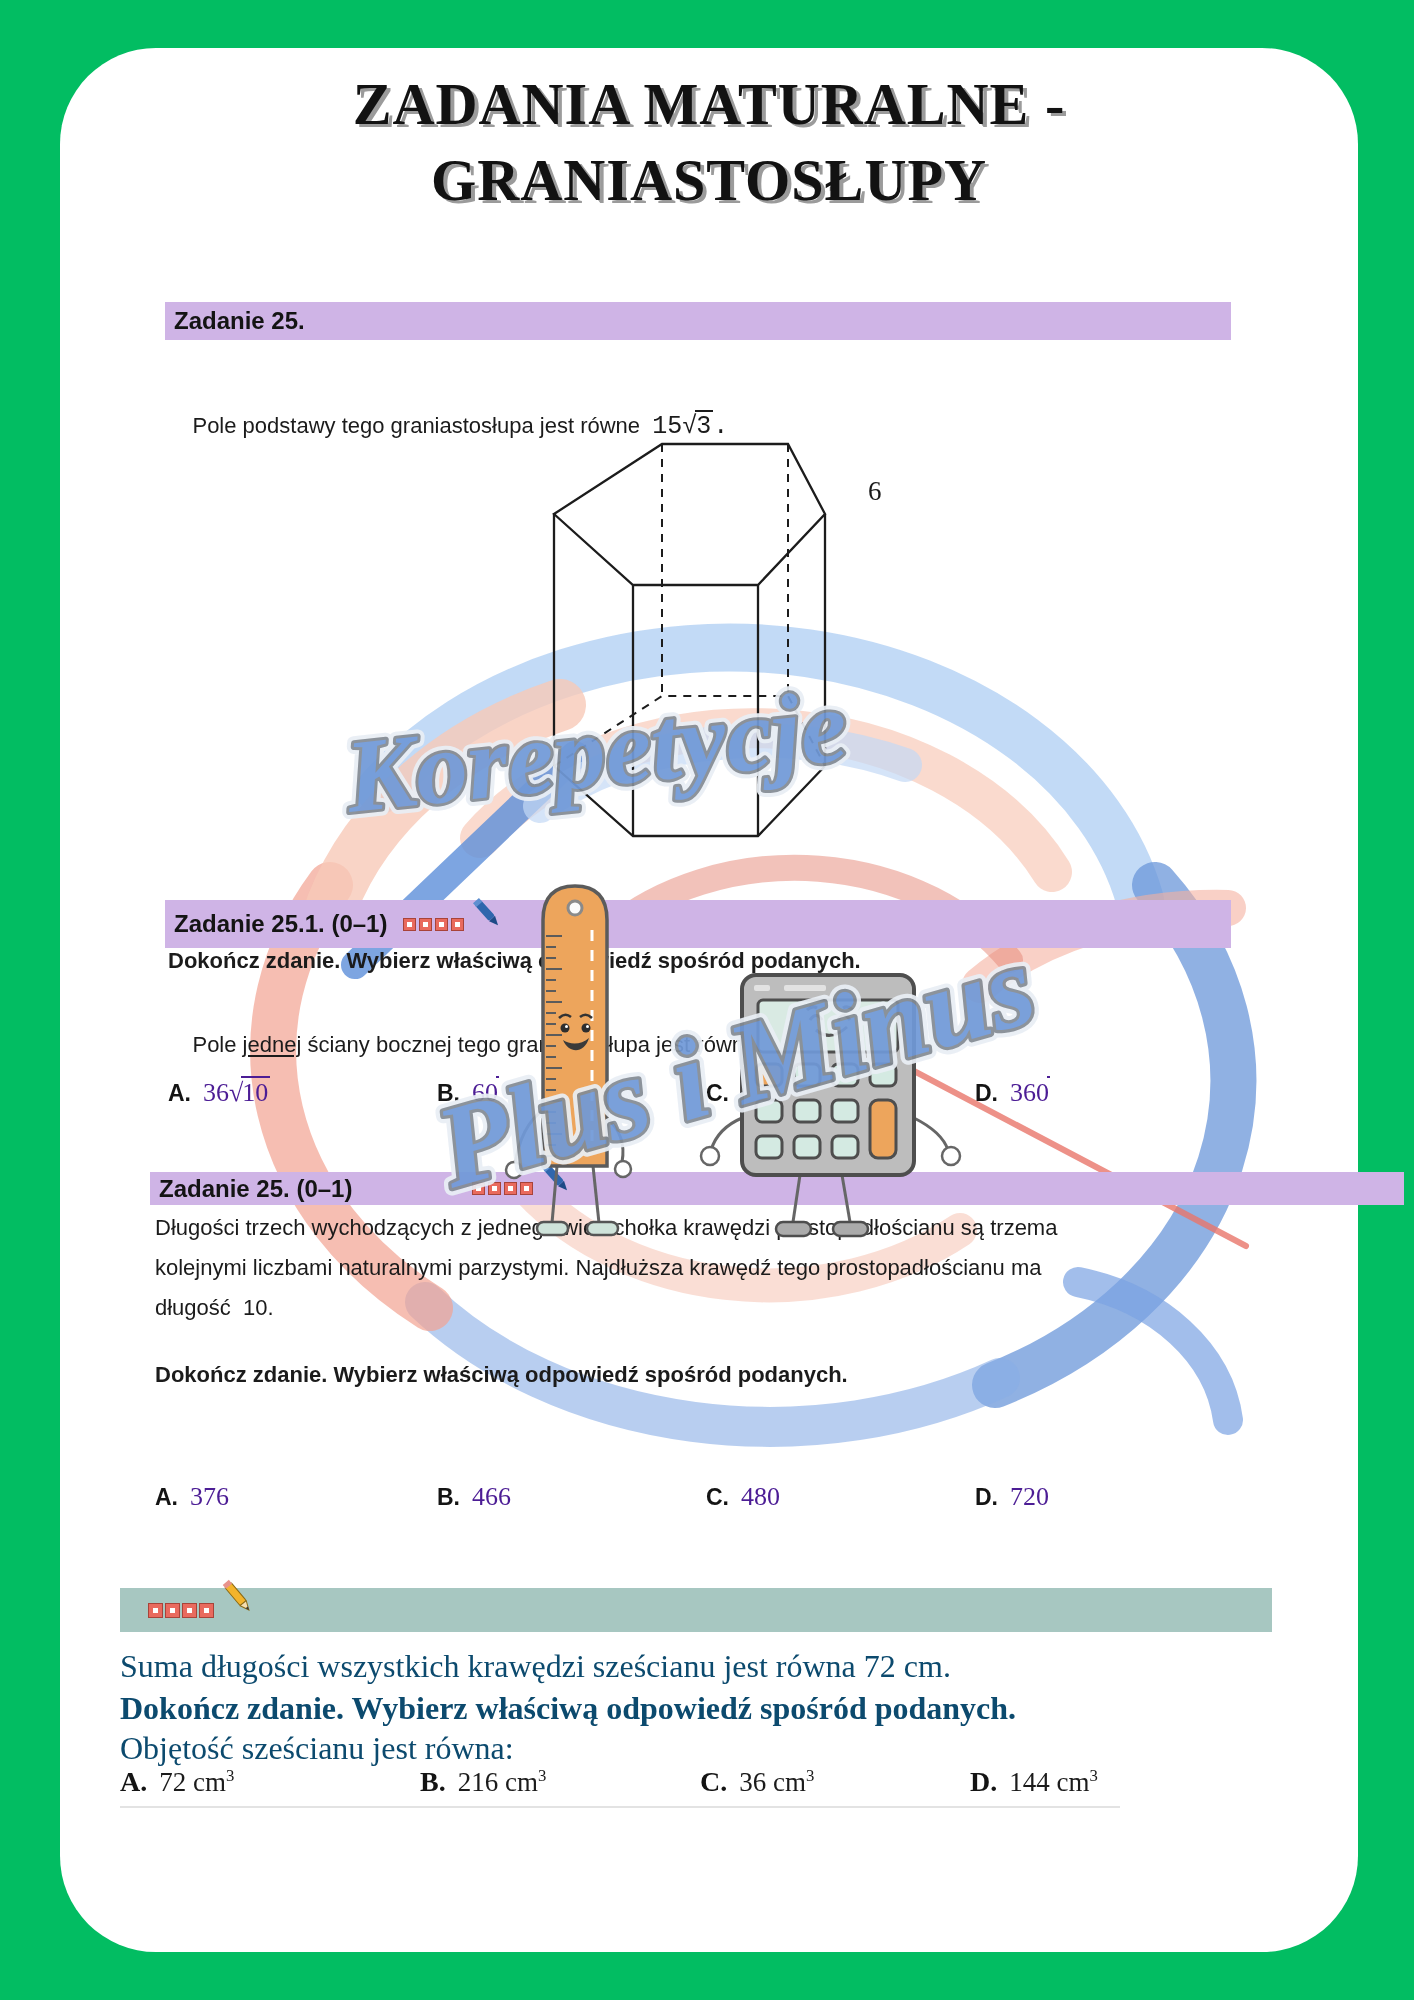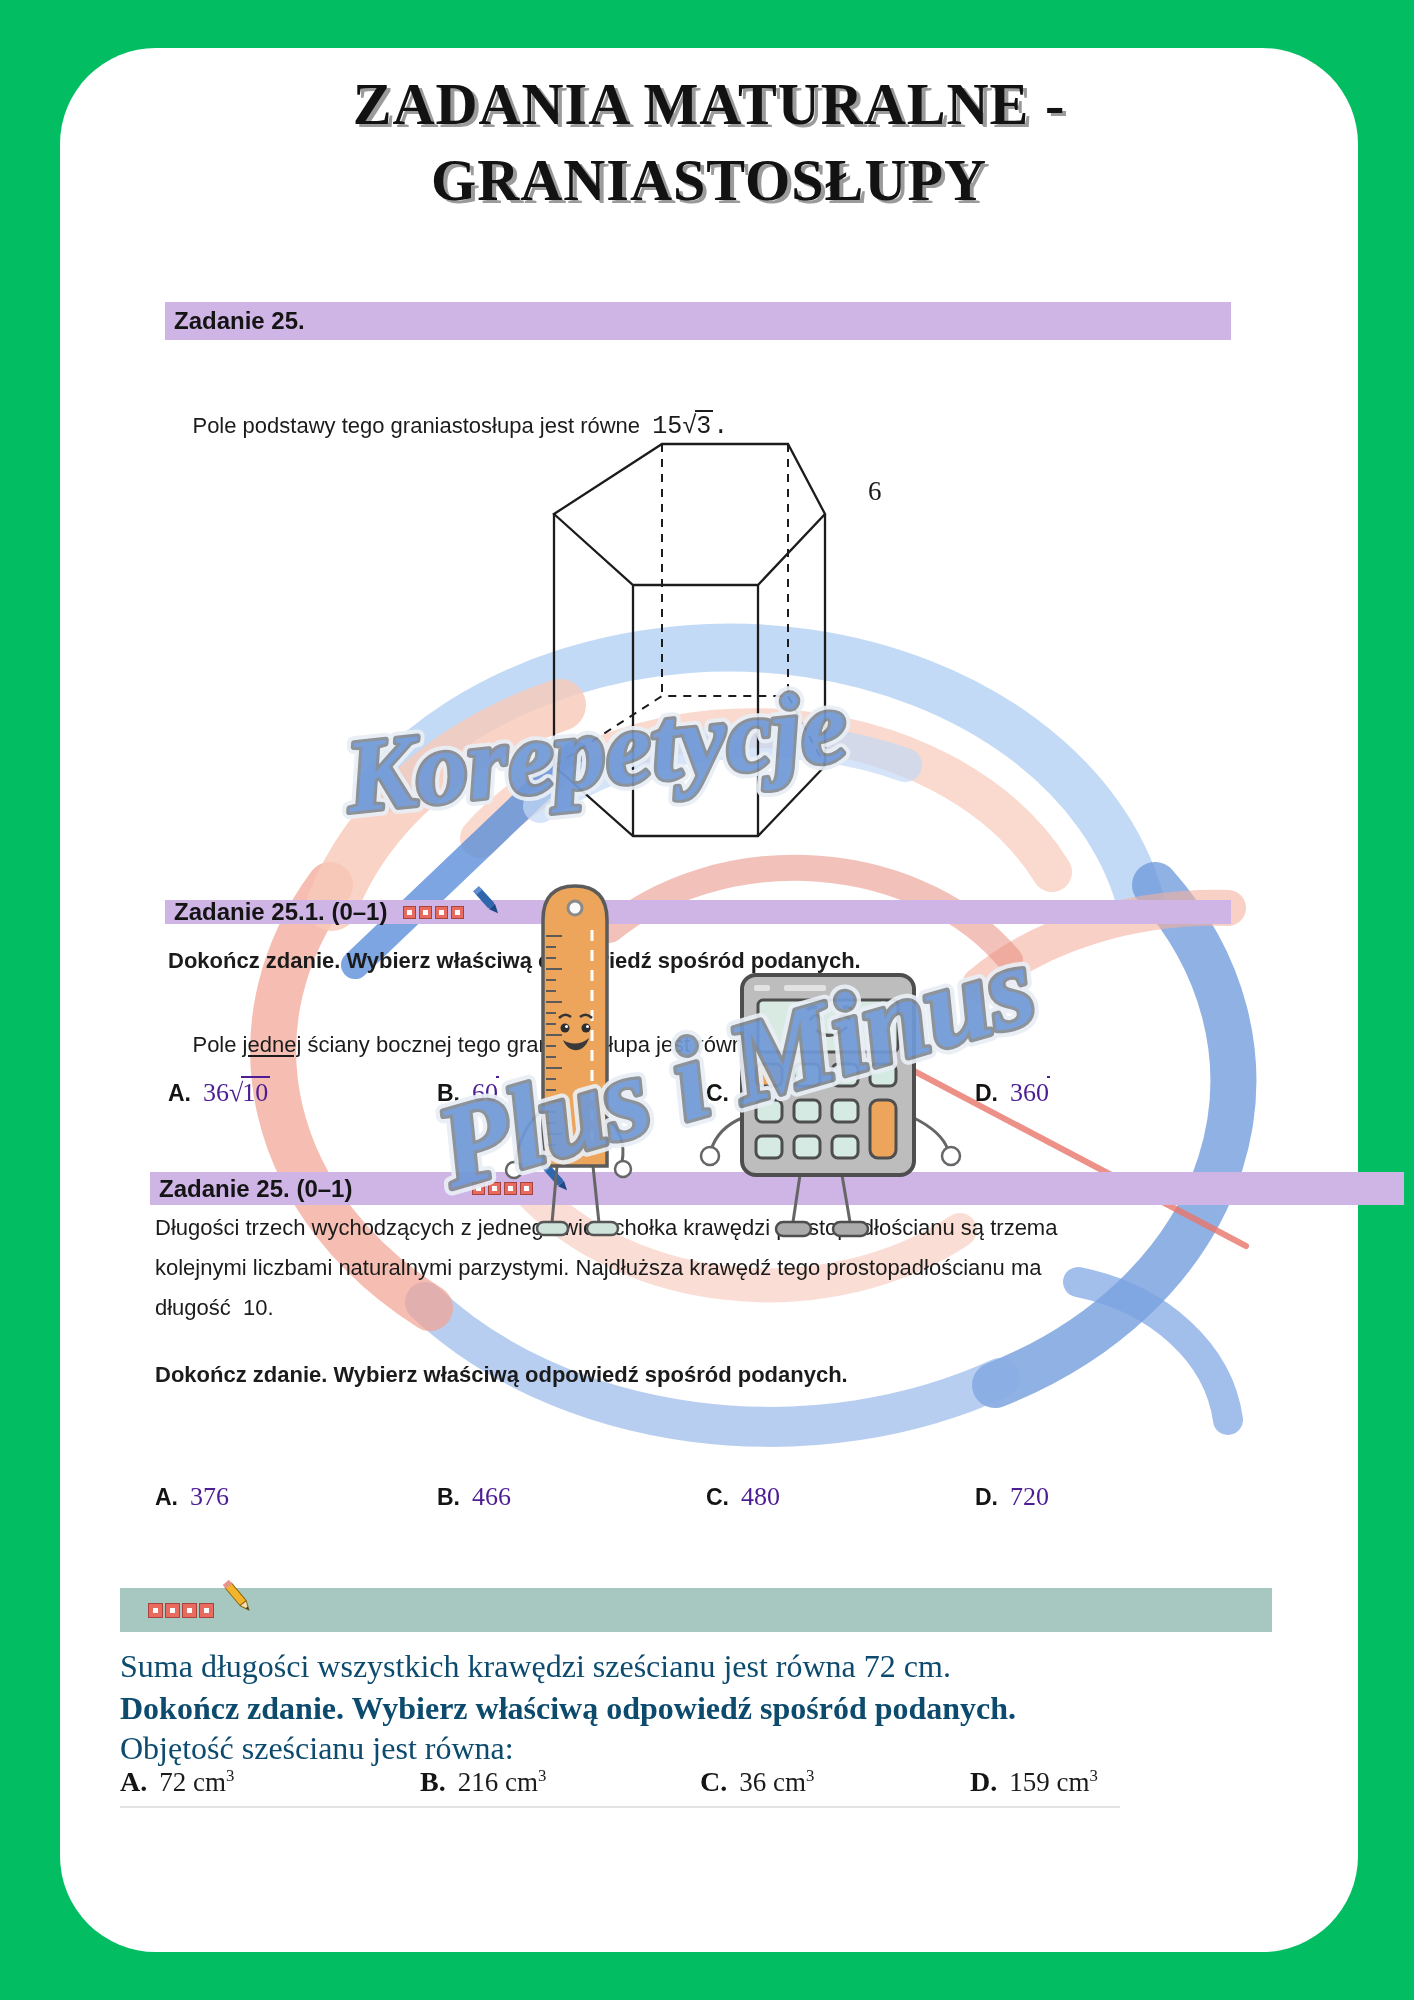--- a/index.html
+++ b/index.html
@@ -86,21 +86,21 @@
     <g stroke="#1c1c1c" stroke-width="2" fill="none" stroke-dasharray="8 7">
 
       <line x1="662" y1="444" x2="662" y2="696"></line>
       <line x1="788" y1="444" x2="788" y2="696"></line>
 
       <polyline points="554,766 662,696 788,696 825,766"></polyline>
     </g>
     <text x="868" y="500" font-family="Liberation Serif, serif" font-size="27" fill="#1b1b1b">6</text>
   </svg>
 
-  <div class="abs bar" style="left:165px;top:900px;width:1066px;height:24px;z-index:2;">
+  <div class="abs bar" style="left:165px;top:900px;width:1066px;height:48px;z-index:2;">
     <span class="bar-h">Zadanie 25.1. (0–1)</span>
     <span class="squares" style="margin-left:16px;">
       <i class="sq"></i>
         <i class="sq"></i>
         <i class="sq"></i>
         <i class="sq"></i>
     </span>
     <svg width="40" height="44" viewBox="0 0 40 44" style="margin-left:4px;margin-top:-20px;">
       <g transform="rotate(-42 20 22)">
         <rect x="16" y="6" width="8" height="22" rx="2" fill="#2f66ad"></rect>
@@ -196,21 +196,21 @@
   <div class="abs opt opt-serif" style="left:420px;top:1766px;z-index:2;">
     <span class="lab">B.</span>
     <span class="val"><span>216 cm</span><sup>3</sup></span>
   </div>
   <div class="abs opt opt-serif" style="left:700px;top:1766px;z-index:2;">
     <span class="lab">C.</span>
     <span class="val"><span>36 cm</span><sup>3</sup></span>
   </div>
   <div class="abs opt opt-serif" style="left:970px;top:1766px;z-index:2;">
     <span class="lab">D.</span>
-    <span class="val"><span>159 cm</span><sup>3</sup></span>
+    <span class="val"><span>144 cm</span><sup>3</sup></span>
   </div>
 
   <div class="abs" style="left:120px;top:1806px;width:1000px;height:2px;background:#e3e3e3;z-index:2;"></div>
 
   <svg class="abs" style="left:495px;top:878px;z-index:4;" width="160" height="375" viewBox="0 0 160 375">
     <g stroke="#666" stroke-width="3" fill="none">
       <path d="M48 232 Q26 248 20 286"></path>
       <path d="M112 240 Q132 258 127 284"></path>
       <path d="M62 288 L57 345"></path>
       <path d="M98 288 L104 345"></path>

